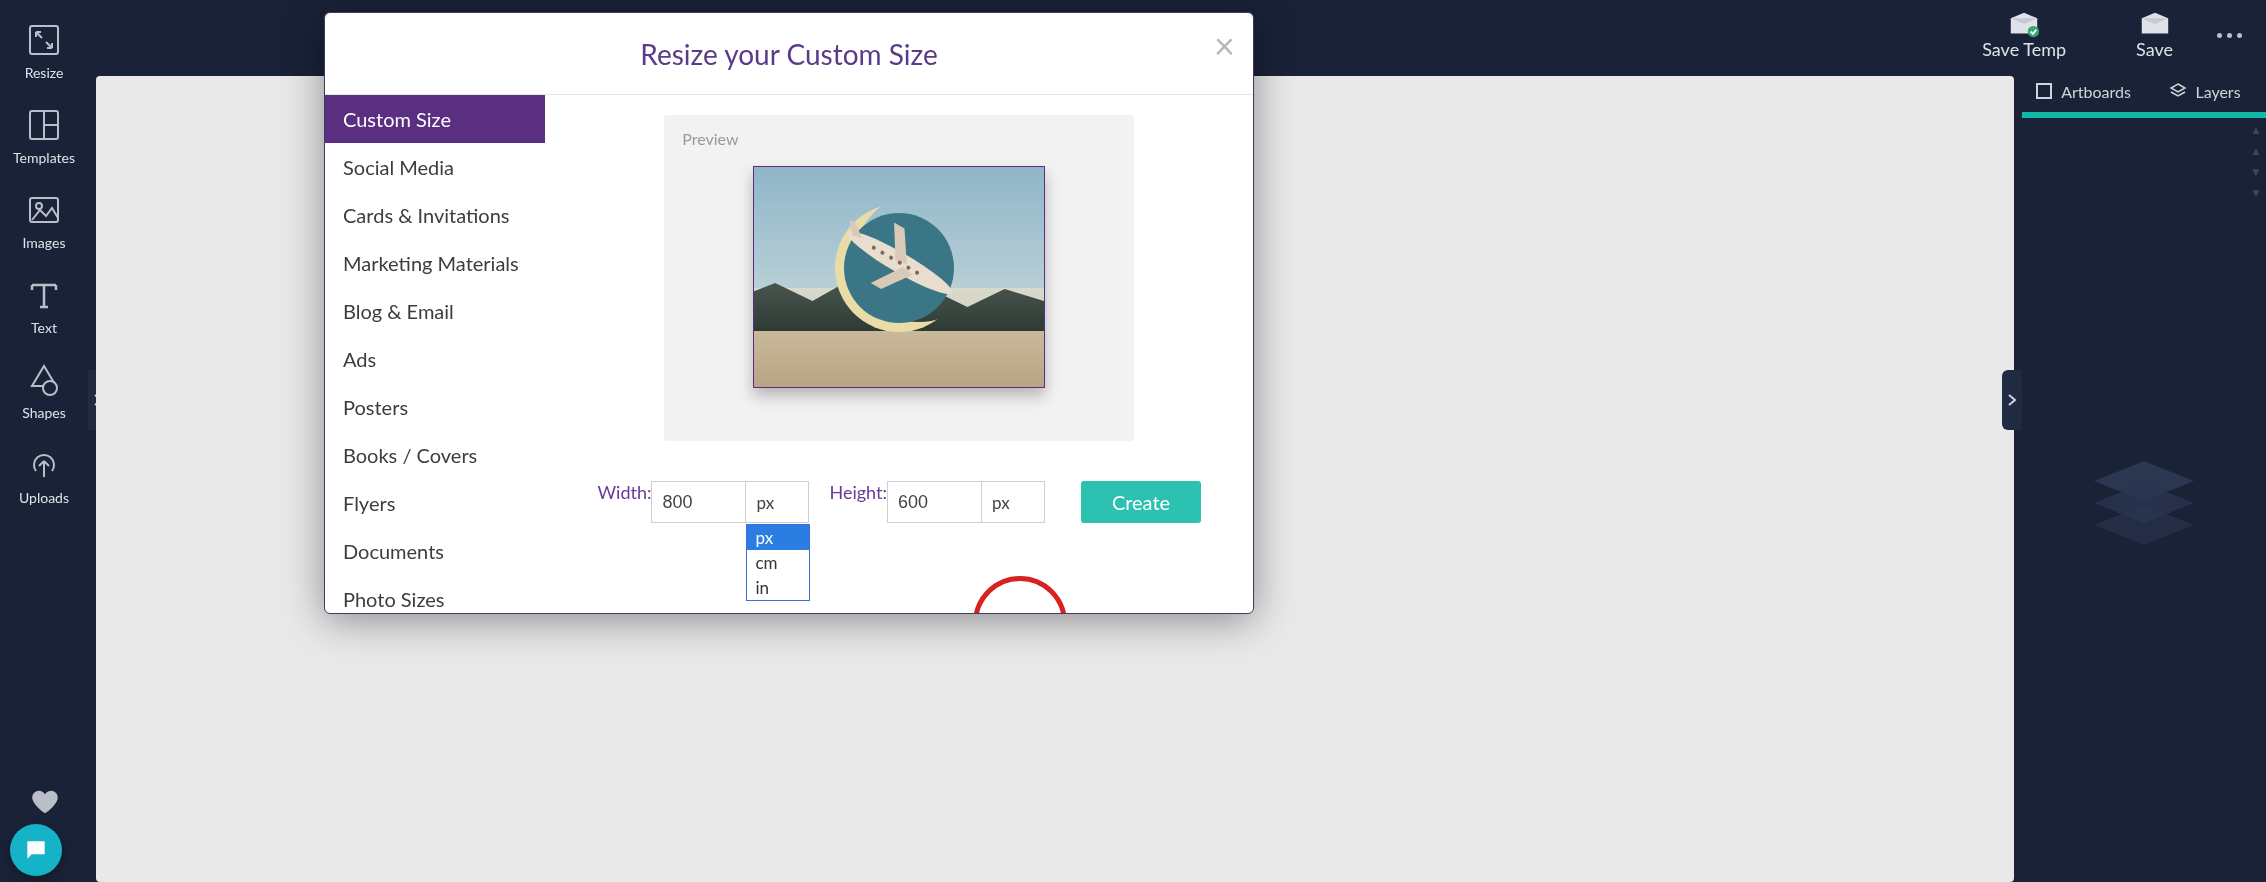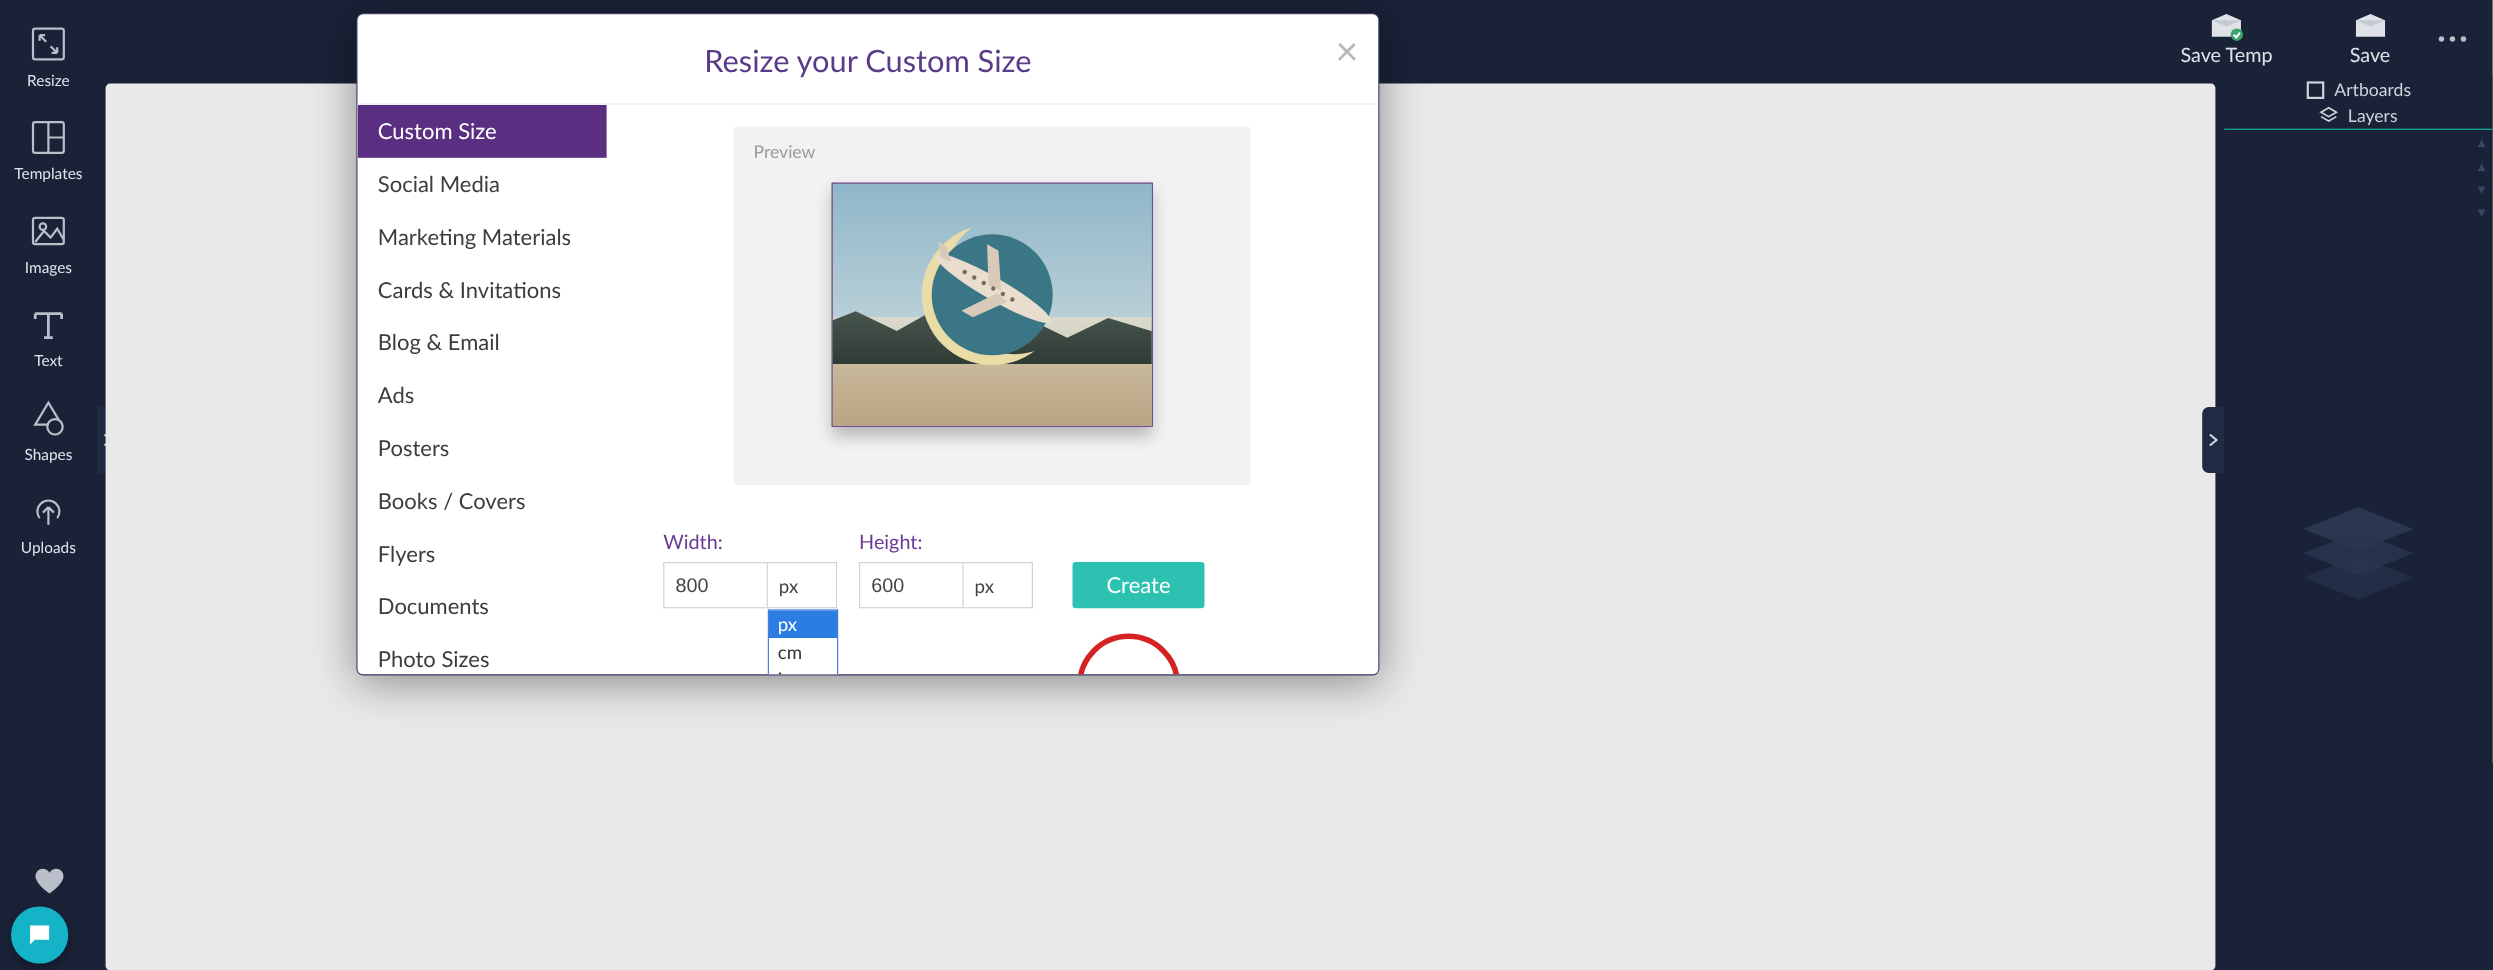--- a/index.html
+++ b/index.html
@@ -40,21 +40,21 @@
   .tr-item { display:flex; flex-direction:column; align-items:center; color:#dfe2e8; font-size:18px; cursor:pointer;margin-left:40px; }
   .tr-item svg { width: 34px; height: 28px; fill:#dfe2e8; }
   .tr-more { display:flex; gap:5px; padding: 0 14px; cursor:pointer; }
   .tr-more .dot { width:5px; height:5px; border-radius:50%; background:#b9bec8; }
 
   
   .right-panel {
     position: absolute; right: 0; top: 70px; width: 244px; bottom: 0;
     background: #1a2238; display:flex; flex-direction:column;
   }
-  .rp-tabs { display:flex; height: 48px; border-bottom:1px solid #14b8a6;flex-direction:column; }
+  .rp-tabs { display:flex; height: 48px; border-bottom:6px solid #14b8a6; }
   .rp-tab { flex:1; display:flex; align-items:center; justify-content:center; gap:8px; color:#cfd4db; font-size:16px; cursor:pointer; }
   .rp-tab svg { width:18px; height:18px; fill:#cfd4db; }
   .rp-scroll-hints { position:absolute; right:4px; top:52px; display:flex; flex-direction:column; gap:6px; }
   .rp-scroll-hints .ch { color:#3a4560; font-size:12px; }
   .rp-layers-stack { flex:1; display:flex; align-items:center; justify-content:center; }
   .rp-layers-stack svg { width:120px; height:90px; fill:#2b3650; }
 
   
   .canvas-area { position:absolute; left:96px; right:252px; top:76px; bottom:0; background:#e9e9e9; border-radius:4px; }
 
@@ -99,21 +99,21 @@
          background: linear-gradient(#4e5d57, #2f3a34);
          clip-path: polygon(0 100%, 0 40%, 10% 20%, 22% 50%, 34% 15%, 46% 55%, 58% 25%, 72% 60%, 84% 30%, 100% 55%, 100% 100%); }
   .ground { position:absolute; left:0; right:0; bottom:0; height:56px; background: linear-gradient(#c9b89a, #b8a584); }
   .globe { position:absolute; left:50%; top:46%; transform:translate(-50%,-50%); width:110px; height:110px; border-radius:50%; background:#3b7686; }
   .moon { position:absolute; left:50%; top:46%; transform:translate(-50%,-50%); width:128px; height:128px; border-radius:50%;
           box-shadow: inset 20px -10px 0 0 #e9dca6; background:transparent; }
   .plane { position:absolute; left:50%; top:44%; transform:translate(-50%,-50%) rotate(30deg); }
   .plane svg { width:150px; height:80px; }
 
   .size-inputs { display:flex; align-items:flex-end; gap:20px; margin-top:40px; }
-  .field { display:flex; flex-direction:column; }
+  .field { display:flex; flex-direction:row; }
   .field label { color:#6a3a96; font-size:18px; margin-bottom:8px; }
   .inp-row { display:flex; position:relative; }
   .inp { width:94px; height:42px; border:1px solid #cfcfcf; border-right:none; padding:0 10px; font-size:18px; color:#444; }
   .unit-btn { width:64px; height:42px; border:1px solid #cfcfcf; background:#fff; display:flex; align-items:center; padding:0 10px; font-size:17px; color:#444; cursor:pointer; position:relative; }
   .unit-static { width:64px; height:42px; border:1px solid #cfcfcf; background:#fff; display:flex; align-items:center; padding:0 10px; font-size:17px; color:#444; }
   .unit-dropdown {
     position:absolute; left:0; top:42px; width:64px; background:#fff; border:1px solid #3a6fd8; z-index:50;
   }
   .unit-opt { padding:2px 8px; font-size:17px; color:#333; cursor:pointer; }
   .unit-opt.sel { background:#2b7de1; color:#fff; }
@@ -282,22 +282,22 @@
 <div class="modal-backdrop">
   <div class="modal">
     <div class="modal-header">
       <div class="modal-title">Resize your Custom Size</div>
       <div class="modal-close">×</div>
     </div>
     <div class="modal-body">
       <div class="cat-list">
         <div class="cat-item selected">Custom Size</div>
         <div class="cat-item">Social Media</div>
+        <div class="cat-item">Cards &amp; Invitations</div>
         <div class="cat-item">Marketing Materials</div>
-        <div class="cat-item">Cards &amp; Invitations</div>
         <div class="cat-item">Blog &amp; Email</div>
         <div class="cat-item">Ads</div>
         <div class="cat-item">Posters</div>
         <div class="cat-item">Books / Covers</div>
         <div class="cat-item">Flyers</div>
         <div class="cat-item">Documents</div>
         <div class="cat-item">Photo Sizes</div>
       </div>
       <div class="size-pane">
         <div class="preview-box">

